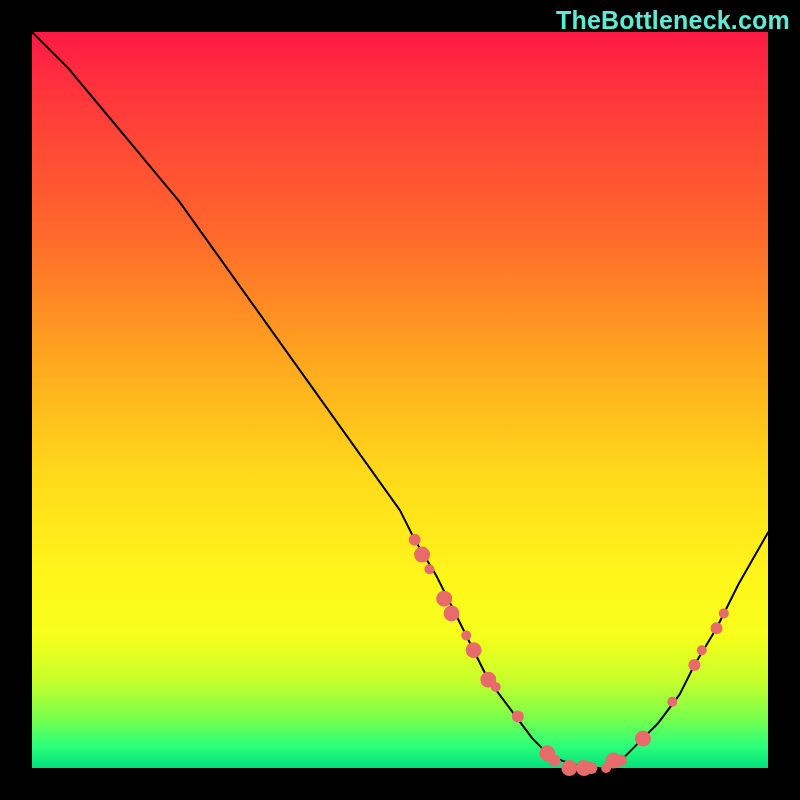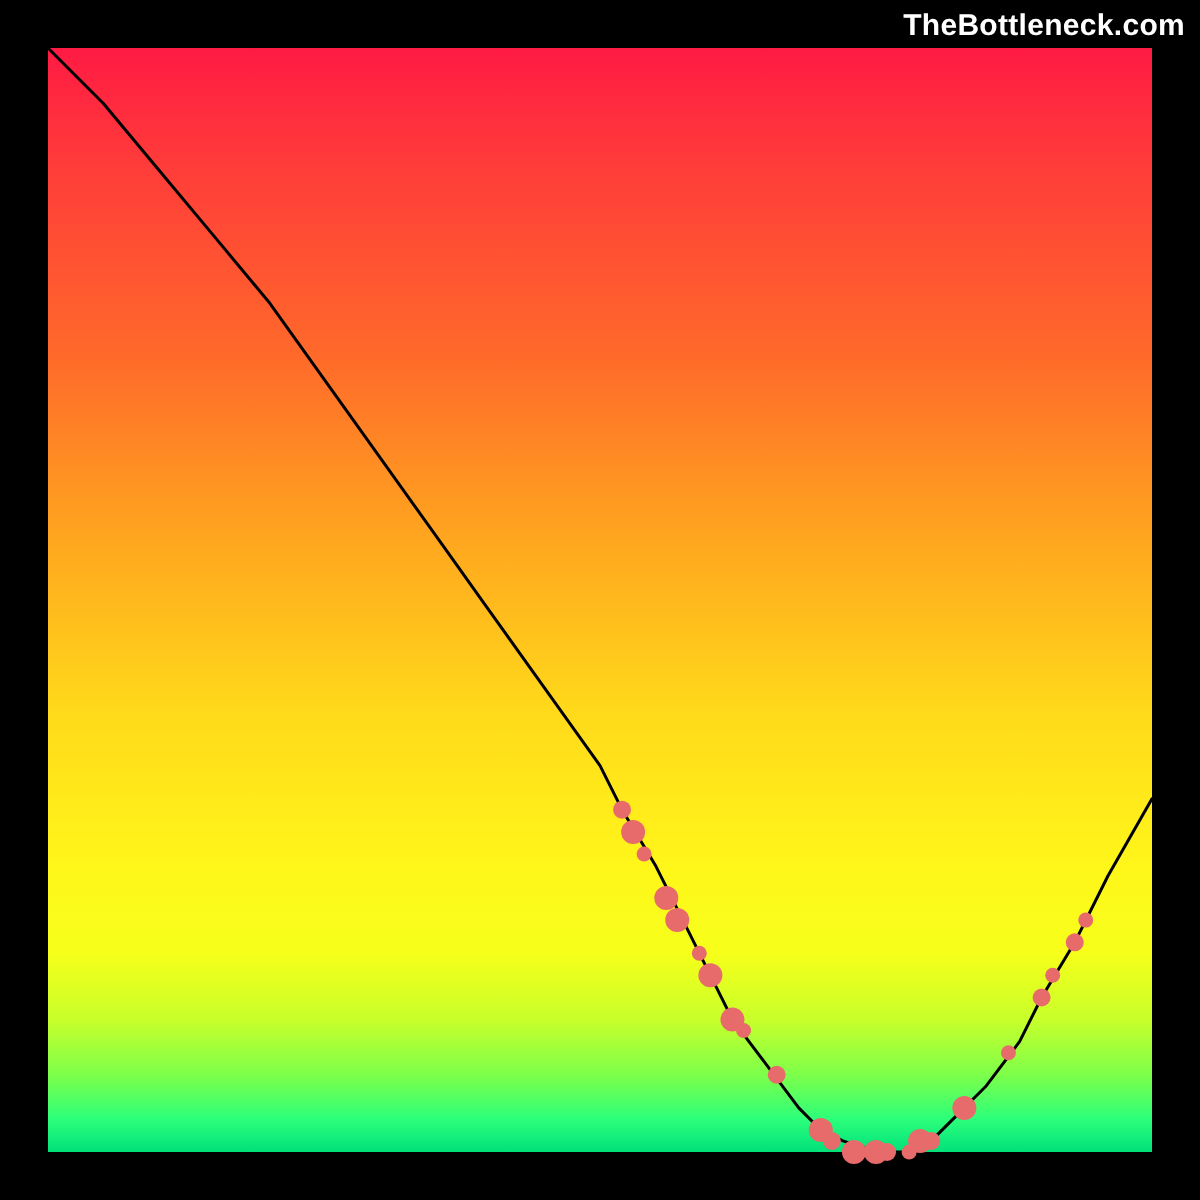--- a/index.html
+++ b/index.html
@@ -34,22 +34,22 @@
       #c8ff2a 88%,
       #7dff4a 93%,
       #2dff7a 97%,
       #00e07a 100%
     );
   }
   .watermark {
     position: absolute;
     top: 6px;
     right: 10px;
-    color: #ffffff;
-    font-size: 20px;
+    color: #5eead4;
+    font-size: 25px;
     font-weight: 600;
     letter-spacing: 0.2px;
     user-select: none;
   }
   svg.curve {
     position: absolute;
     left: 0;
     top: 0;
     width: 736px;
     height: 736px;

